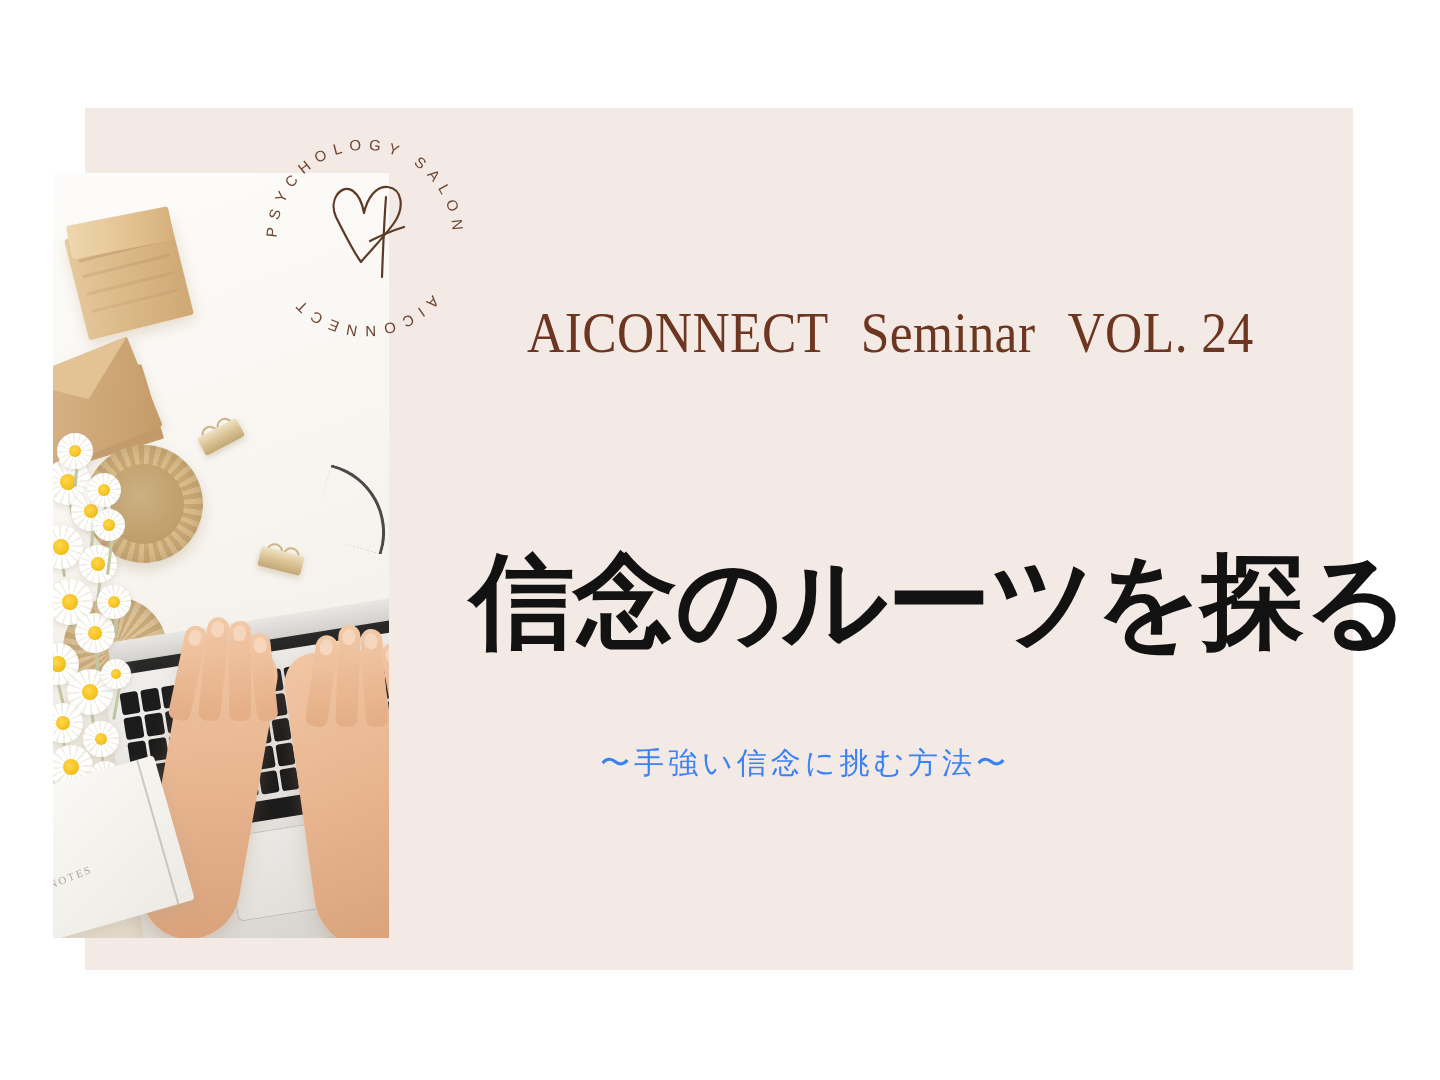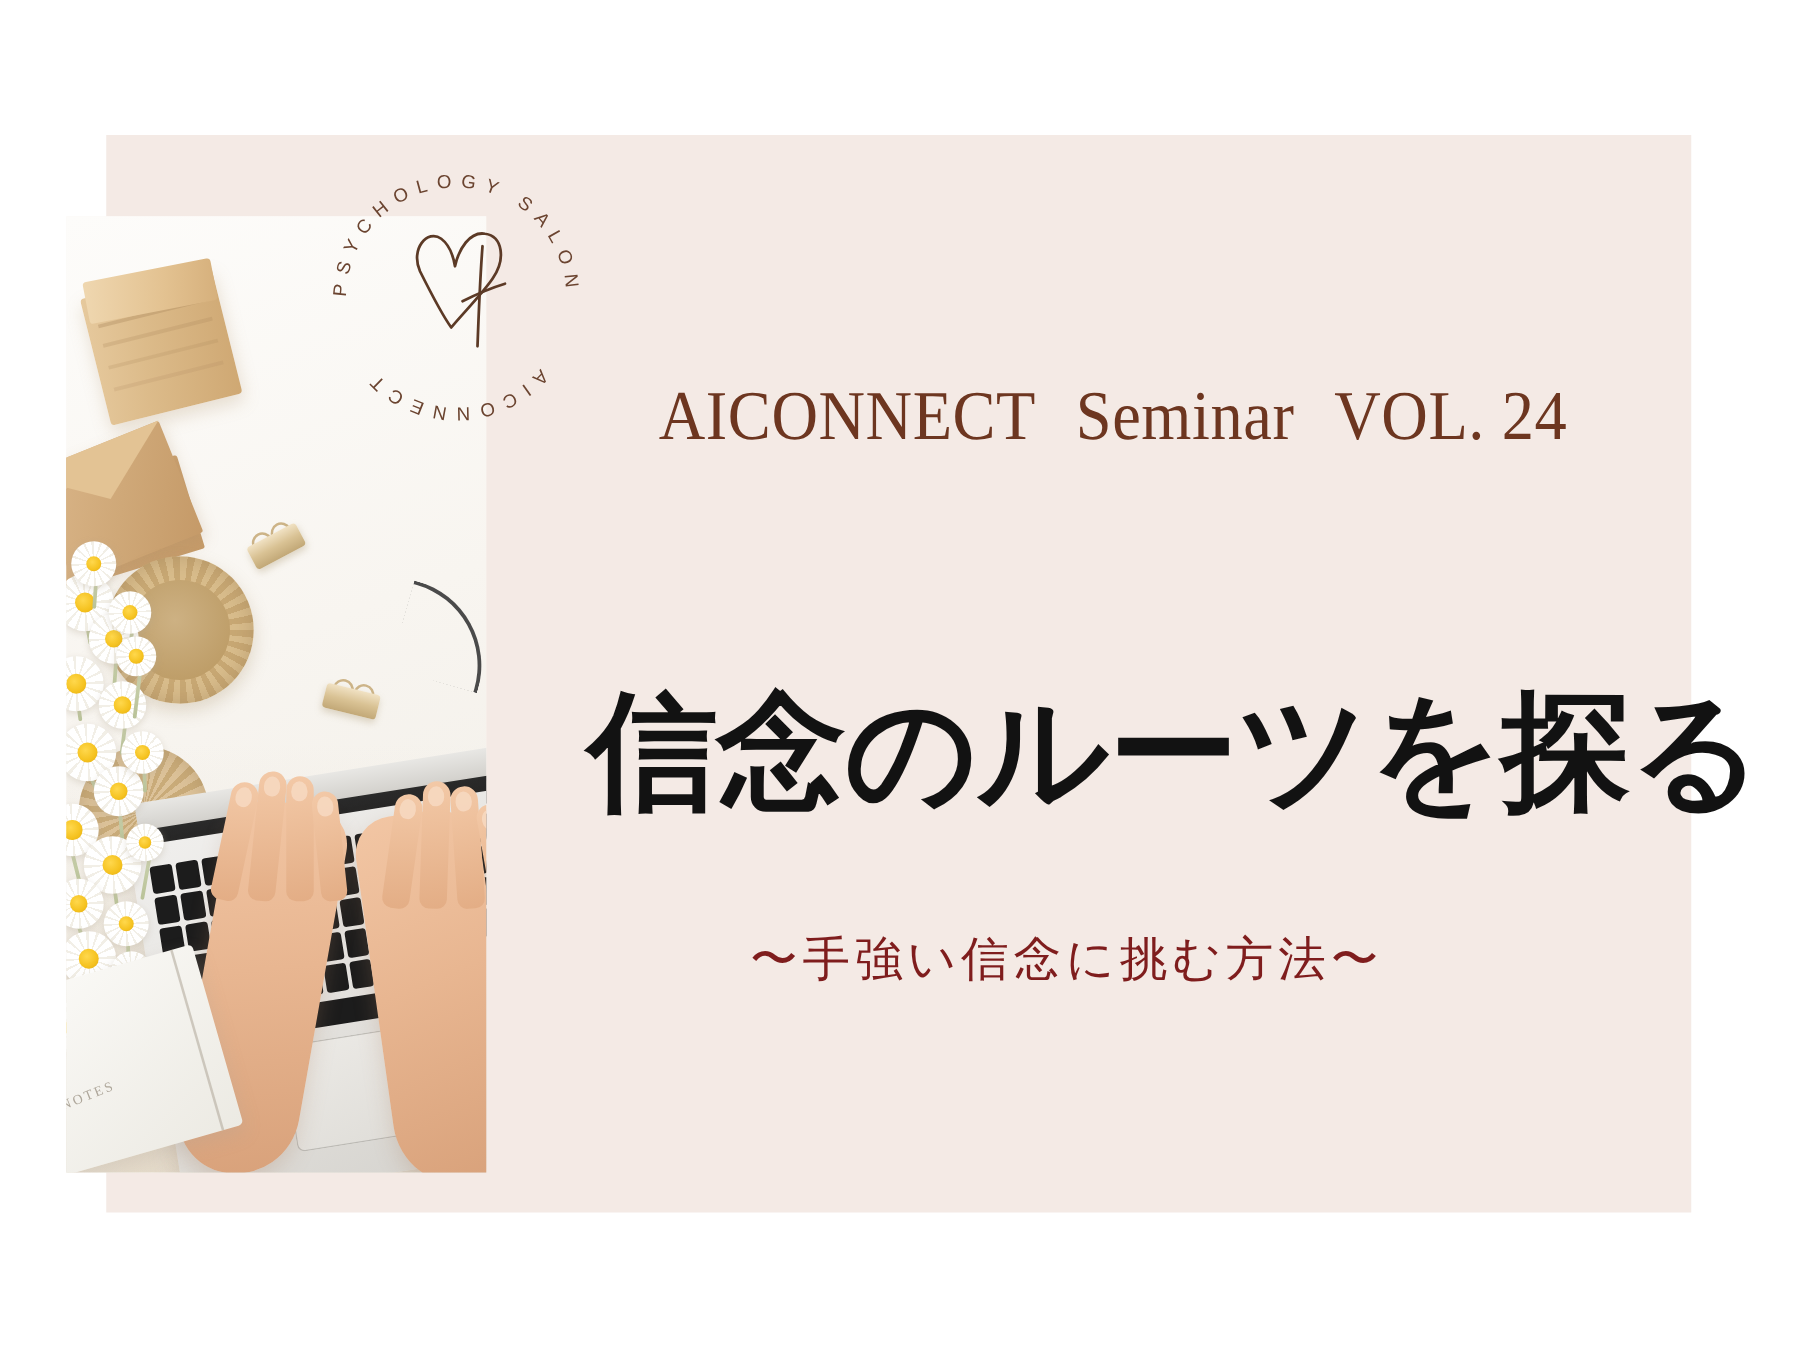--- a/index.html
+++ b/index.html
@@ -366,24 +366,24 @@
     letter-spacing: -1px;
     white-space: nowrap;
     text-align: center;
   }
 
   #subtitle {
     position: absolute;
     left: 600px;
     top: 745px;
     width: 600px;
-    color: #7f1d1d;
+    color: #3b82f6;
     font-family: "DejaVu Sans", sans-serif;
     font-weight: 500;
-    font-size: 38px;
+    font-size: 30px;
     line-height: 1.2;
     letter-spacing: 4px;
     white-space: nowrap;
   }
 </style>
 </head>
 <body>
 
 <div id="slide">
 

